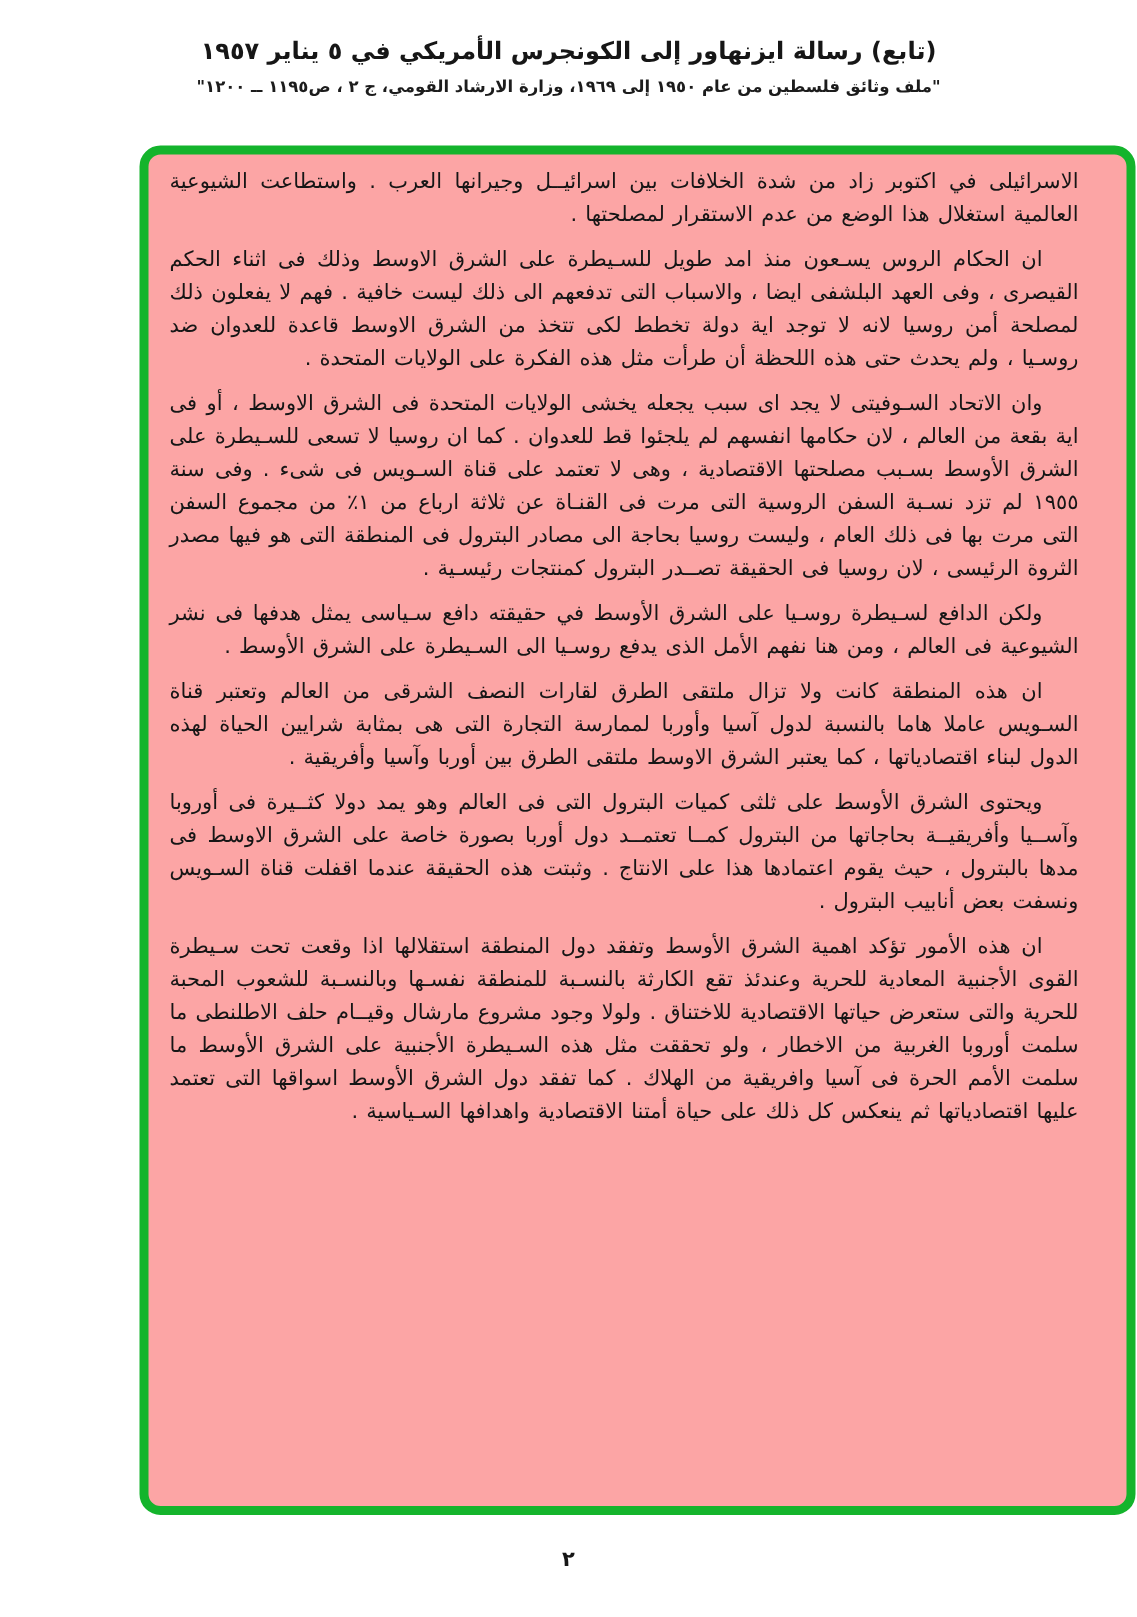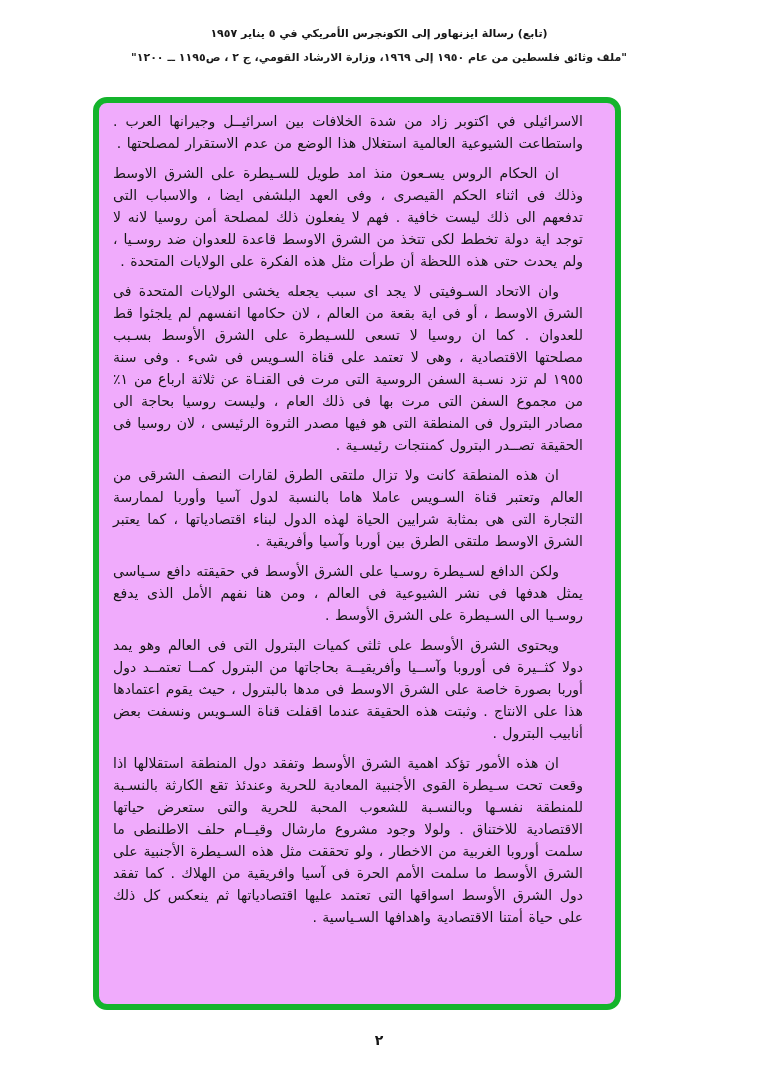--- a/index.html
+++ b/index.html
@@ -18,42 +18,42 @@
   }
   .header {
     position: absolute;
     top: 22px;
     left: 0;
     width: 758px;
     text-align: center;
     direction: rtl;
   }
   .doc-title {
-    font-size: 11px;
+    font-size: 16px;
     font-weight: bold;
     line-height: 24px;
     letter-spacing: 0.2px;
   }
   .doc-source {
     margin-top: 4px;
     font-size: 11px;
     font-weight: bold;
     line-height: 16px;
     color: #1c1c1c;
   }
   .text-box {
     position: absolute;
     left: 93px;
     top: 97px;
-    width: 528px;
+    width: 664px;
     height: 913px;
     box-sizing: border-box;
     border: 6px solid var(--border_green, #14b42c);
     border-radius: 14px;
-    background: #f0abfc;
+    background: #fca5a5;
     padding: 7px 32px 6px 14px;
     overflow: hidden;
   }
   .paragraphs {
     direction: rtl;
   }
   .para {
     margin: 0 0 8px 0;
     direction: rtl;
     text-align: justify;
@@ -83,22 +83,22 @@
   <div class="header">
     <div class="doc-title">(تابع) رسالة ايزنهاور إلى الكونجرس الأمريكي في ٥ يناير ١٩٥٧</div>
     <div class="doc-source">"ملف وثائق فلسطين من عام ١٩٥٠ إلى ١٩٦٩، وزارة الارشاد القومي، ج ٢ ، ص١١٩٥ ــ ١٢٠٠"</div>
   </div>
 
   <div class="text-box">
     <div class="paragraphs">
         <p class="para">الاسرائيلى في اكتوبر زاد من شدة الخلافات بين اسرائيــل وجيرانها العرب . واستطاعت الشيوعية العالمية استغلال هذا الوضع من عدم الاستقرار لمصلحتها .</p>
         <p class="para">ان الحكام الروس يسـعون منذ امد طويل للسـيطرة على الشرق الاوسط وذلك فى اثناء الحكم القيصرى ، وفى العهد البلشفى ايضا ، والاسباب التى تدفعهم الى ذلك ليست خافية . فهم لا يفعلون ذلك لمصلحة أمن روسيا لانه لا توجد اية دولة تخطط لكى تتخذ من الشرق الاوسط قاعدة للعدوان ضد روسـيا ، ولم يحدث حتى هذه اللحظة أن طرأت مثل هذه الفكرة على الولايات المتحدة .</p>
         <p class="para">وان الاتحاد السـوفيتى لا يجد اى سبب يجعله يخشى الولايات المتحدة فى الشرق الاوسط ، أو فى اية بقعة من العالم ، لان حكامها انفسهم لم يلجئوا قط للعدوان . كما ان روسيا لا تسعى للسـيطرة على الشرق الأوسط بسـبب مصلحتها الاقتصادية ، وهى لا تعتمد على قناة السـويس فى شىء . وفى سنة ١٩٥٥ لم تزد نسـبة السفن الروسية التى مرت فى القنـاة عن ثلاثة ارباع من ١٪ من مجموع السفن التى مرت بها فى ذلك العام ، وليست روسيا بحاجة الى مصادر البترول فى المنطقة التى هو فيها مصدر الثروة الرئيسى ، لان روسيا فى الحقيقة تصــدر البترول كمنتجات رئيسـية .</p>
+        <p class="para">ولكن الدافع لسـيطرة روسـيا على الشرق الأوسط في حقيقته دافع سـياسى يمثل هدفها فى نشر الشيوعية فى العالم ، ومن هنا نفهم الأمل الذى يدفع روسـيا الى السـيطرة على الشرق الأوسط .</p>
         <p class="para">ان هذه المنطقة كانت ولا تزال ملتقى الطرق لقارات النصف الشرقى من العالم وتعتبر قناة السـويس عاملا هاما بالنسبة لدول آسيا وأوربا لممارسة التجارة التى هى بمثابة شرايين الحياة لهذه الدول لبناء اقتصادياتها ، كما يعتبر الشرق الاوسط ملتقى الطرق بين أوربا وآسيا وأفريقية .</p>
-        <p class="para">ولكن الدافع لسـيطرة روسـيا على الشرق الأوسط في حقيقته دافع سـياسى يمثل هدفها فى نشر الشيوعية فى العالم ، ومن هنا نفهم الأمل الذى يدفع روسـيا الى السـيطرة على الشرق الأوسط .</p>
         <p class="para">ويحتوى الشرق الأوسط على ثلثى كميات البترول التى فى العالم وهو يمد دولا كثــيرة فى أوروبا وآســيا وأفريقيــة بحاجاتها من البترول كمــا تعتمــد دول أوربا بصورة خاصة على الشرق الاوسط فى مدها بالبترول ، حيث يقوم اعتمادها هذا على الانتاج . وثبتت هذه الحقيقة عندما اقفلت قناة السـويس ونسفت بعض أنابيب البترول .</p>
         <p class="para">ان هذه الأمور تؤكد اهمية الشرق الأوسط وتفقد دول المنطقة استقلالها اذا وقعت تحت سـيطرة القوى الأجنبية المعادية للحرية وعندئذ تقع الكارثة بالنسـبة للمنطقة نفسـها وبالنسـبة للشعوب المحبة للحرية والتى ستعرض حياتها الاقتصادية للاختناق . ولولا وجود مشروع مارشال وقيــام حلف الاطلنطى ما سلمت أوروبا الغربية من الاخطار ، ولو تحققت مثل هذه السـيطرة الأجنبية على الشرق الأوسط ما سلمت الأمم الحرة فى آسيا وافريقية من الهلاك . كما تفقد دول الشرق الأوسط اسواقها التى تعتمد عليها اقتصادياتها ثم ينعكس كل ذلك على حياة أمتنا الاقتصادية واهدافها السـياسية .</p>
       </div>
   </div>
 
   <div class="page-number">٢</div>
 
 </div>
 
 </body></html>

